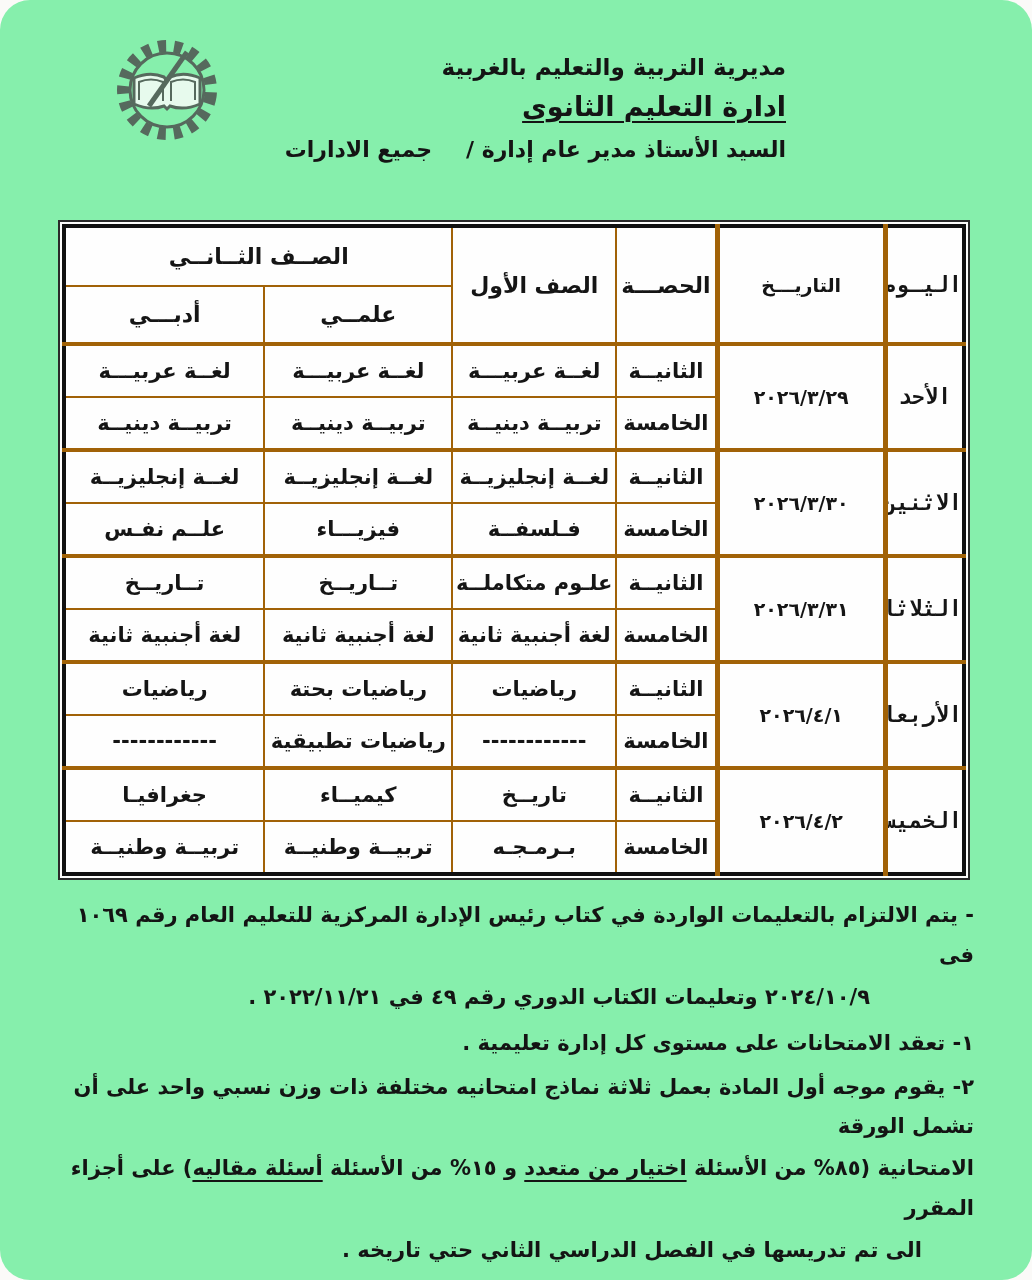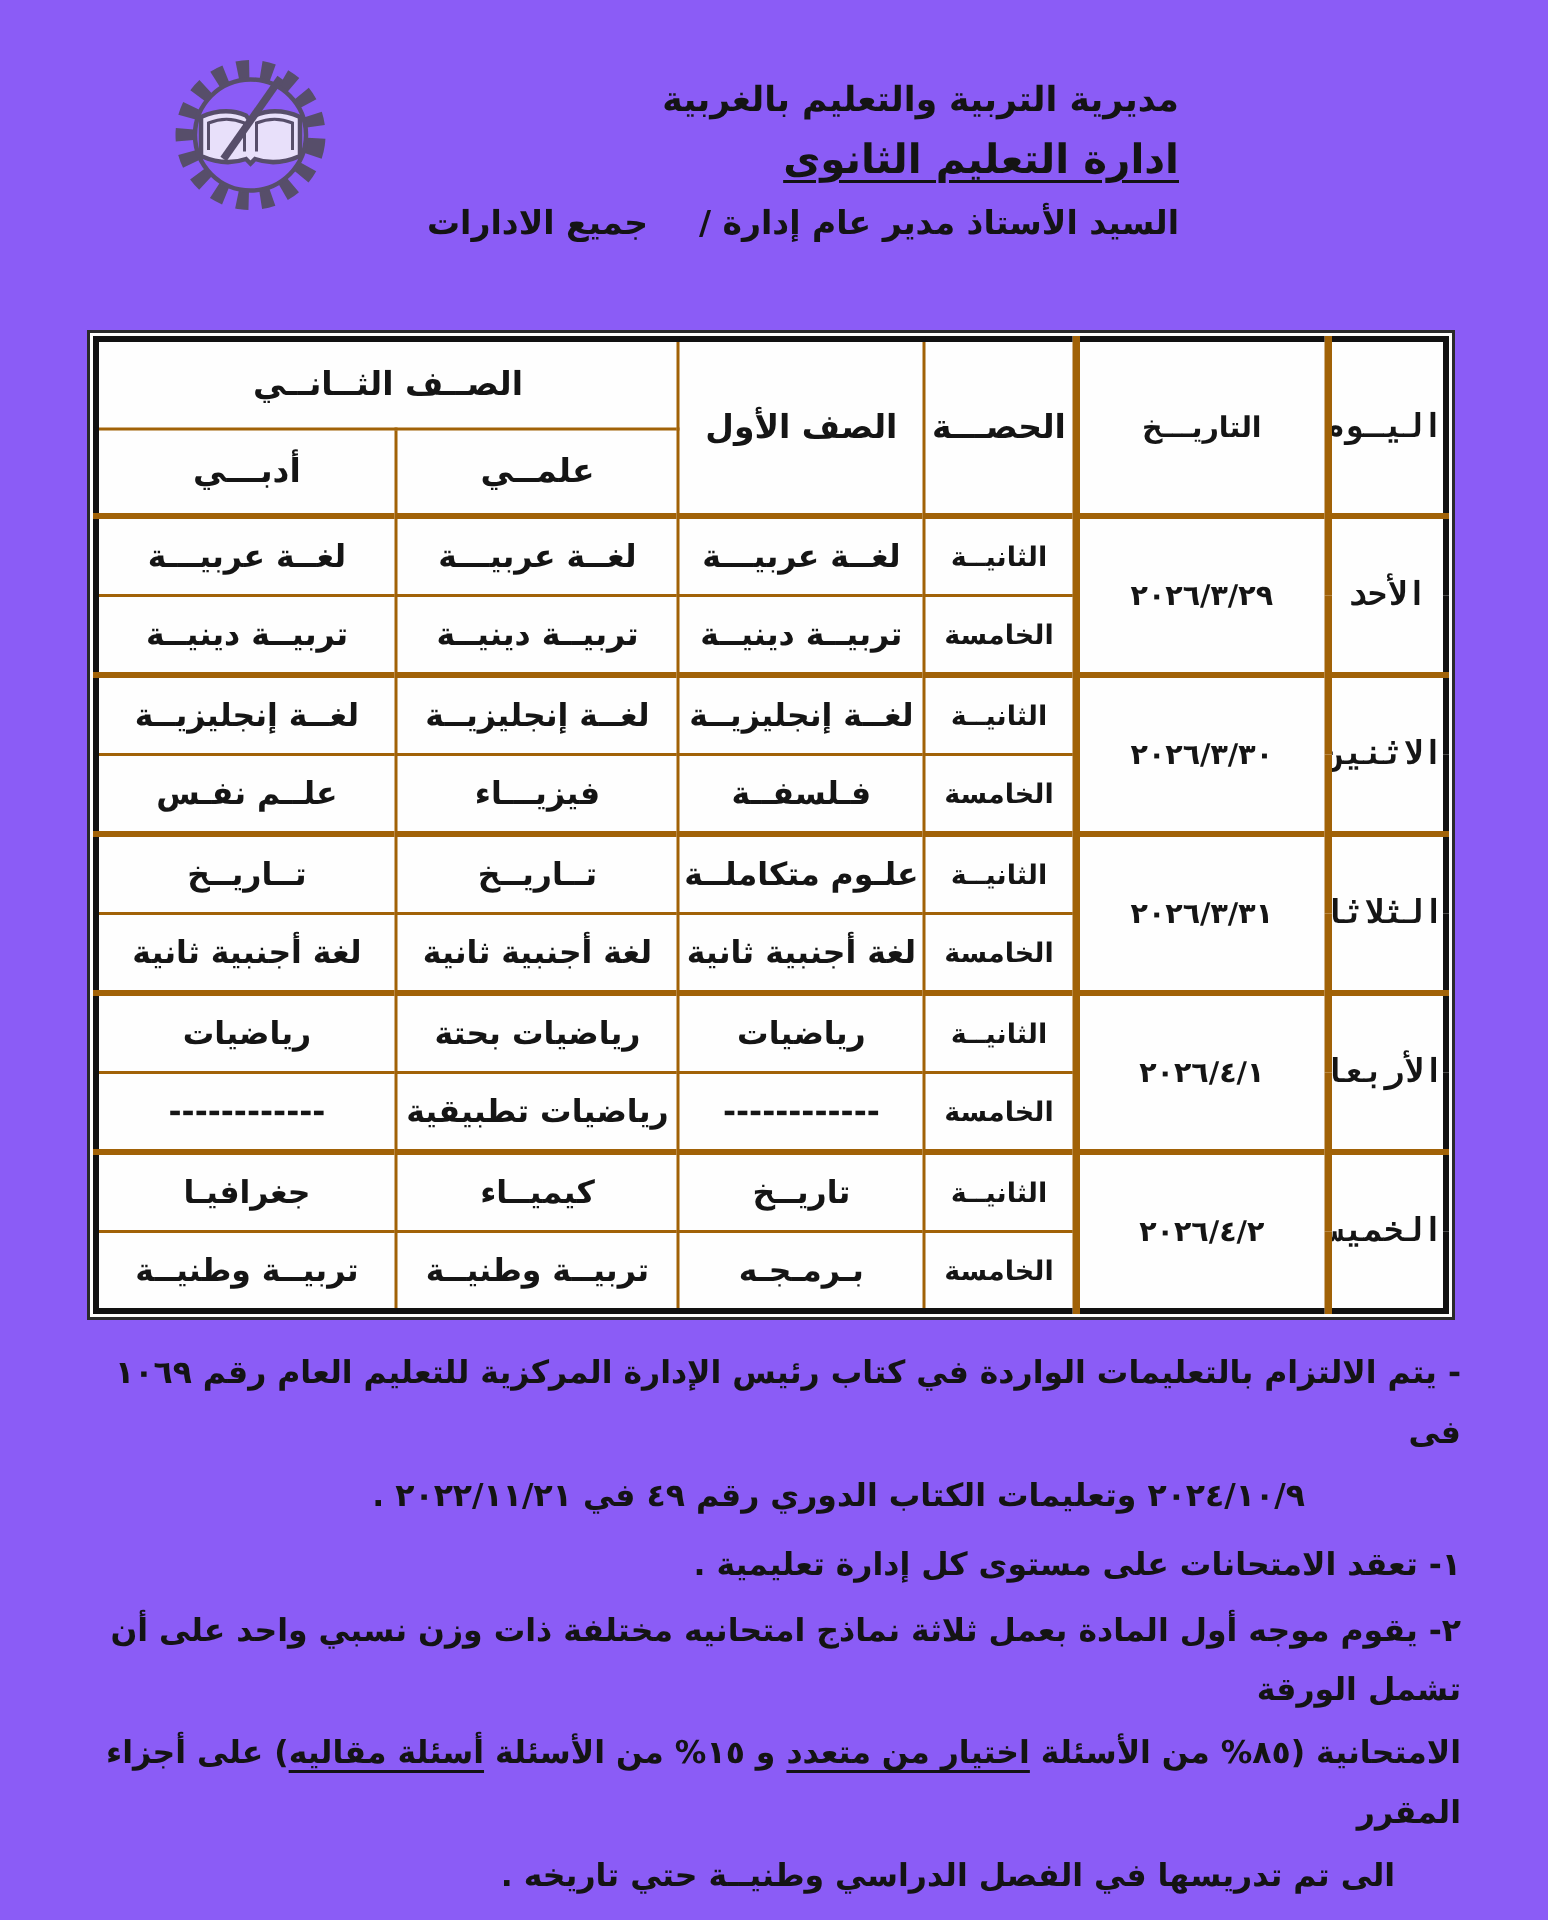--- a/index.html
+++ b/index.html
@@ -7,21 +7,21 @@
   body {
     width:1032px; height:1280px;
     background:#fbfaf8;
     font-family:"DejaVu Sans", sans-serif;
     font-weight:bold;
     color:#141414;
     direction:rtl;
     position:relative;
     overflow:hidden;
   }
-  .page { position:absolute; inset:0; background:#8b5cf6; }
+  .page { position:absolute; inset:0; background:#86efac;border-radius:30px; }
 
   
   .logo { position:absolute; top:36px; left:104px; width:126px; height:112px; opacity:.82; }
   .org-block { position:absolute; top:50px; right:246px; text-align:right; line-height:1.55; }
   .org-line1 { font-size:23px; }
   .org-line2 { font-size:27px; text-decoration:underline; text-underline-offset:5px; text-decoration-thickness:2px; }
   .addressee { font-size:22px; margin-top:6px; }
   .addressee .gap { display:inline-block; width:34px; }
 
   .doc-title {
@@ -45,21 +45,21 @@
   }
   table { border:4px solid #111; }
   th { font-size:22px; }
   .h-top { height:60px; font-size:24px; }
   .h-sub { height:58px; }
   td { height:53px; font-size:21px; }
   .c-day  { font-size:22px;font-family:Liberation Mono, monospace; }
   .c-date { font-size:19px; border-left-width:5px; border-right-width:5px; }
   th.c-date { border-left-width:5px; border-right-width:5px; }
   tr.day-start th, tr.day-start td { border-top-width:4px; }
-  .c-period { font-size:18px; }
+  .c-period { font-size:21px; }
 
   
   .notes { position:absolute; top:896px; right:58px; left:50px; font-size:21px; line-height:1.9; text-align:right; }
   .note { margin-bottom:2px; }
   .n0-l2 { padding-left:60px; text-align:left; padding-left:0; text-align:right; padding-right:104px; }
   .n1 { margin-top:6px; }
   .n2 { margin-top:4px; }
   .n2-l3 { text-align:center; padding-left:240px; }
   .note u, .n3 { text-decoration-thickness:2px; text-underline-offset:5px; }
   .n3 { margin-top:4px; text-decoration:underline; }
@@ -193,18 +193,18 @@
       </tbody>
     </table>
   </div>
 
   <div class="notes">
     <div class="note">-  يتم الالتزام بالتعليمات الواردة في كتاب رئيس الإدارة المركزية للتعليم العام رقم ١٠٦٩ فى</div>
     <div class="note n0-l2">٢٠٢٤/١٠/٩ وتعليمات الكتاب الدوري رقم ٤٩ في ٢٠٢٢/١١/٢١ .</div>
     <div class="note n1">١- تعقد الامتحانات على مستوى كل إدارة تعليمية .</div>
     <div class="note n2">٢- يقوم موجه أول المادة بعمل ثلاثة نماذج امتحانيه مختلفة ذات وزن نسبي واحد على أن تشمل الورقة</div>
     <div class="note"><span>الامتحانية (٨٥% من الأسئلة </span><u>اختيار من متعدد</u><span> و ١٥% من الأسئلة </span><u>أسئلة مقاليه</u><span>) على أجزاء المقرر</span></div>
-    <div class="note n2-l3">الى تم تدريسها في الفصل الدراسي وطنيــة حتي تاريخه .</div>
+    <div class="note n2-l3">الى تم تدريسها في الفصل الدراسي الثاني حتي تاريخه .</div>
     <div class="note n3">علما بأن هناك مدارس تعمل بالفترة الصباحية وأخرى بالفترة المسائية للصفين الأول والثانى .</div>
 
   </div>
 
 </div>
 
 </body></html>

